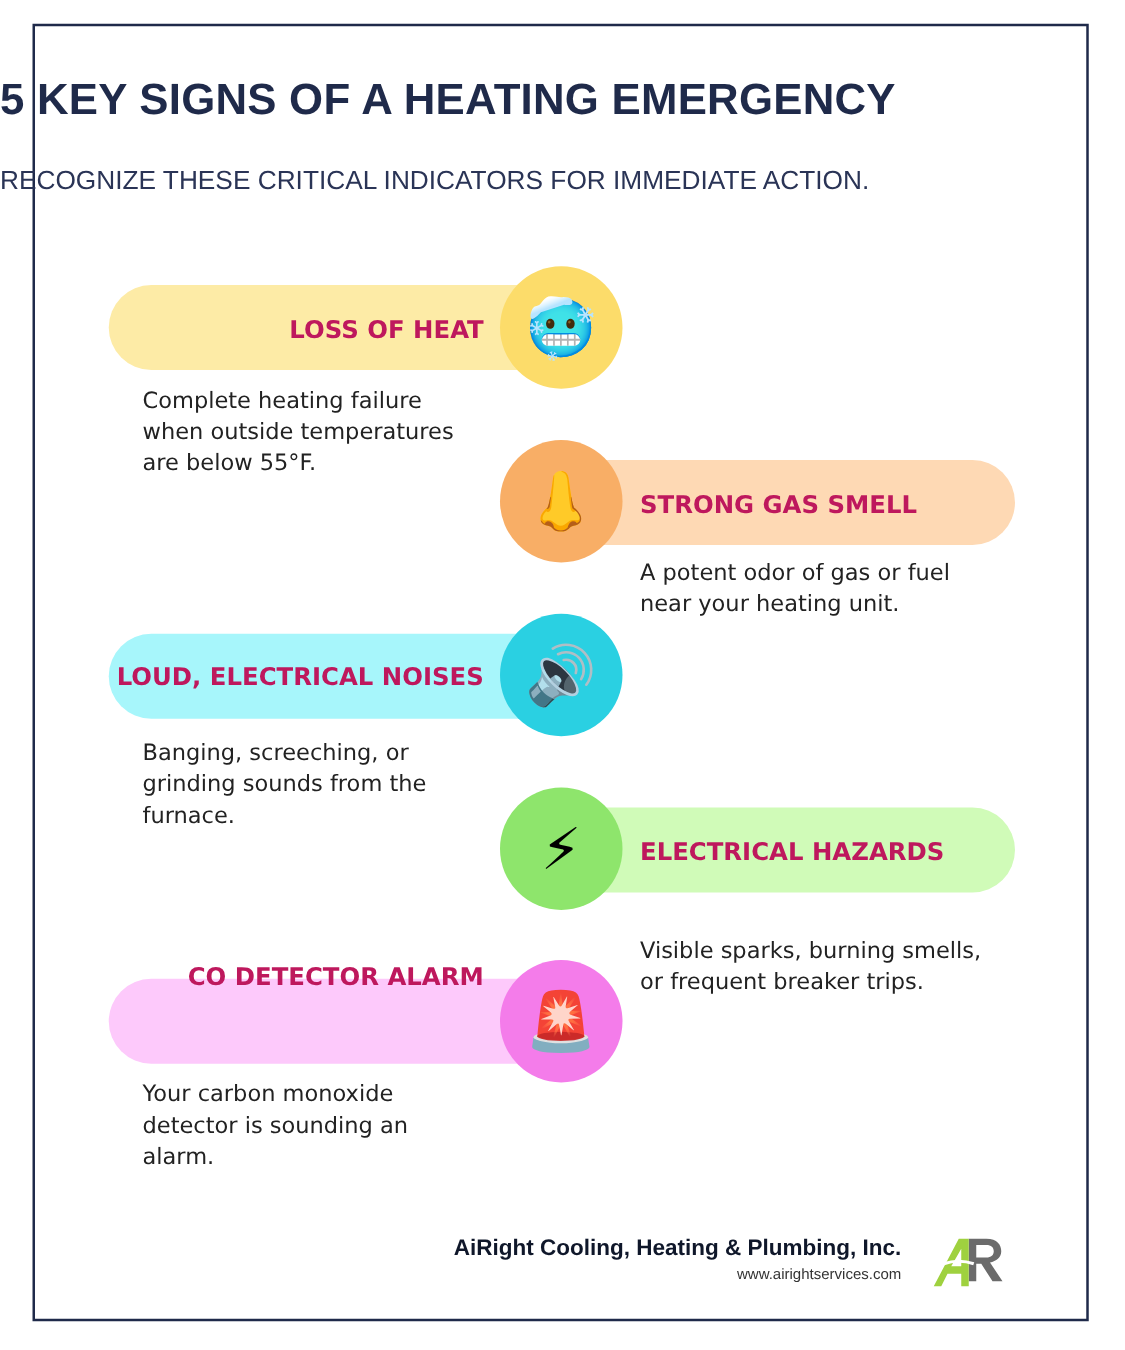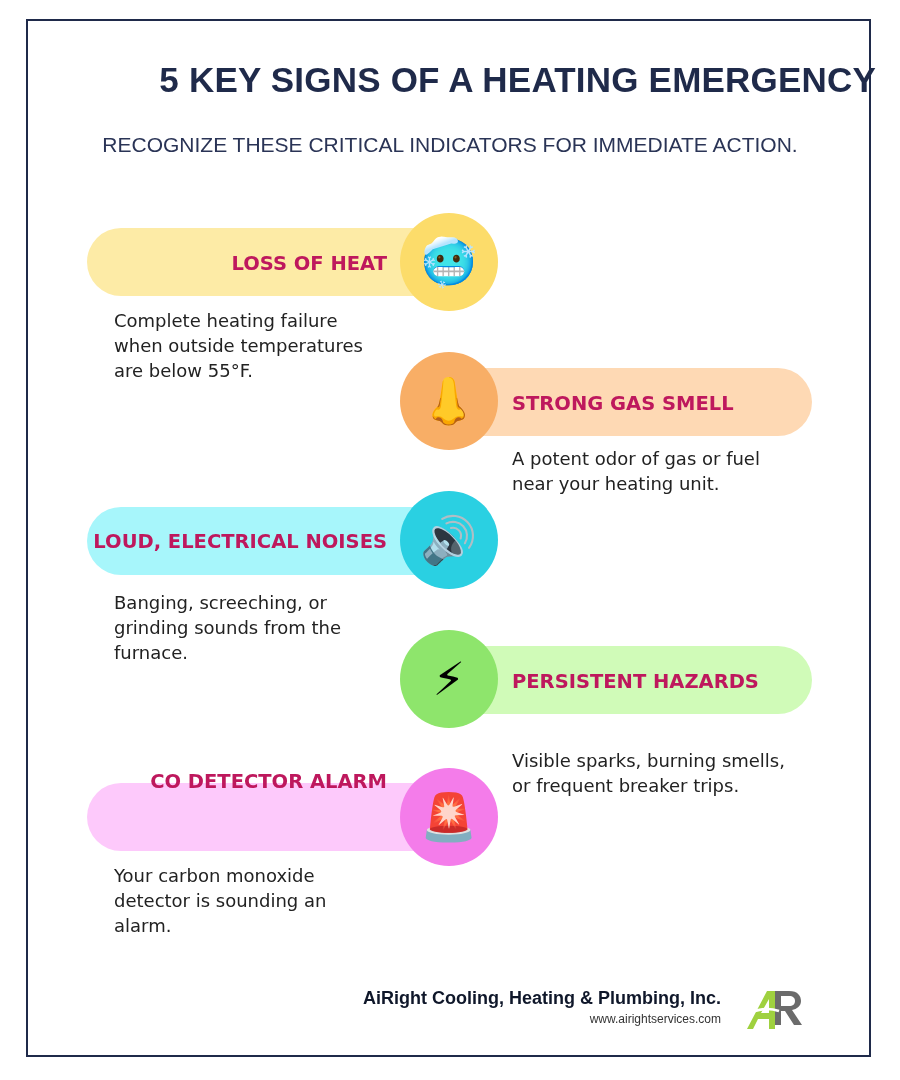--- a/index.html
+++ b/index.html
@@ -1,19 +1,19 @@
 <!DOCTYPE html>
 <html><head>
 <meta charset="utf-8">
 <style>
   html, body { margin:0; padding:0; background:#ffffff; }
   body { width:900px; height:1080px; position:relative; overflow:hidden; font-family:"DejaVu Sans", sans-serif; }
   .frame { position:absolute; left:26px; top:19px; width:845px; height:1038px; border:2.5px solid #1f2a4a; box-sizing:border-box; }
-  .title { position:absolute; left:0; width:876px; top:60px; text-align:right; font-family:"Liberation Sans", sans-serif; font-weight:bold; font-size:35px; color:#1f2a4a; letter-spacing:0.2px; }
-  .subtitle { position:absolute; left:0; width:900px; top:133px; text-align:center; font-family:"Liberation Sans", sans-serif; font-size:21px; color:#2a3456; }
+  .title { position:absolute; left:0; width:876px; top:60px; text-align:left; font-family:"Liberation Sans", sans-serif; font-weight:bold; font-size:35px; color:#1f2a4a; letter-spacing:0.2px; }
+  .subtitle { position:absolute; left:0; width:900px; top:133px; font-family:"Liberation Sans", sans-serif; font-size:21px; color:#2a3456; }
   .pill { position:absolute; height:68px; border-radius:34px; }
   .pill.left { left:87px; width:380px; }
   .pill.right { left:430px; width:382px; }
   .circle { position:absolute; left:400px; width:98px; height:98px; border-radius:50%; display:flex; align-items:center; justify-content:center; font-size:46px; line-height:1; }
   .heading { position:absolute; font-family:"DejaVu Sans", sans-serif; font-weight:bold; font-size:19.5px; color:#be185d; white-space:nowrap; }
   .heading.left { right:513px; text-align:right; }
   .heading.right { left:512px; text-align:left; }
   .desc { position:absolute; font-family:"DejaVu Sans", sans-serif; font-size:18px; line-height:25px; color:#222; }
   .desc.left { right:516px; width:270px; }
   .desc.right { left:512px; width:275px; text-align:left; }
@@ -46,21 +46,21 @@
 <div>
   <div class="pill left" style="top:507px;background:#a7f6fb;"></div>
   <div class="circle" style="top:491px;background:#2ad0e2;">🔊</div>
   <div class="heading left" style="top:530px;">LOUD, ELECTRICAL NOISES</div>
   <div class="desc left" style="top:590px;">Banging, screeching, or grinding sounds from the furnace.</div>
 </div>
 
 <div>
   <div class="pill right" style="top:646px;background:#d0fbb8;"></div>
   <div class="circle" style="top:630px;background:#8ee56c;">⚡</div>
-  <div class="heading right" style="top:670px;">PERSISTENT HAZARDS</div>
+  <div class="heading right" style="top:670px;">ELECTRICAL HAZARDS</div>
   <div class="desc right" style="top:748px;">Visible sparks, burning smells, or frequent breaker trips.</div>
 </div>
 
 <div>
   <div class="pill left" style="top:783px;background:#fdc9fb;"></div>
   <div class="circle" style="top:768px;background:#f47cea;">🚨</div>
   <div class="heading left" style="top:770px;margin-left:22px;">CO DETECTOR ALARM</div>
   <div class="desc left" style="top:863px;">Your carbon monoxide detector is sounding an alarm.</div>
 </div>
 

